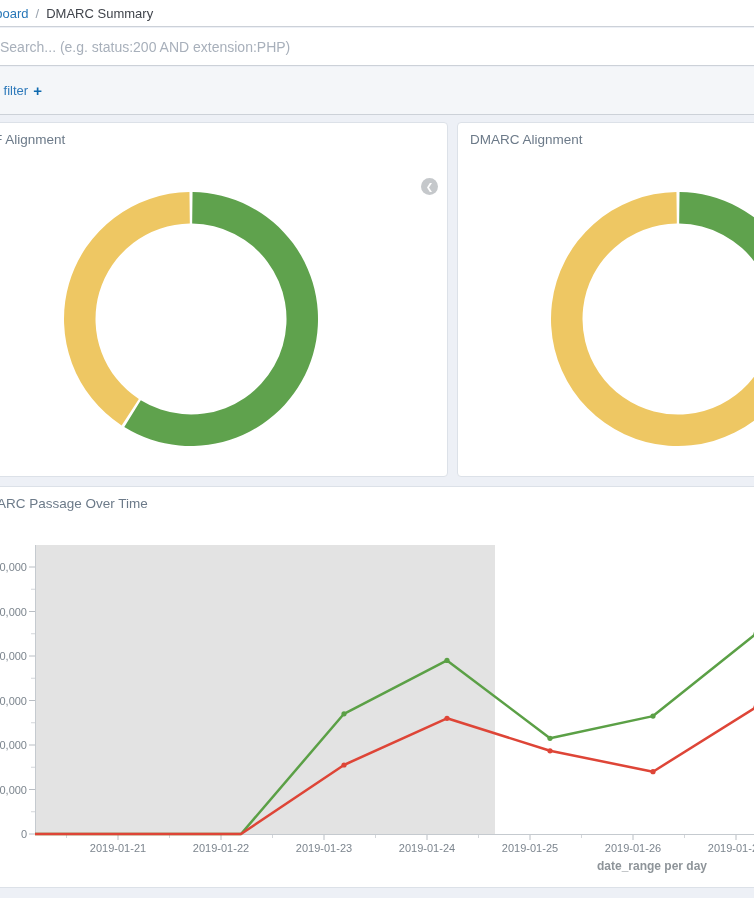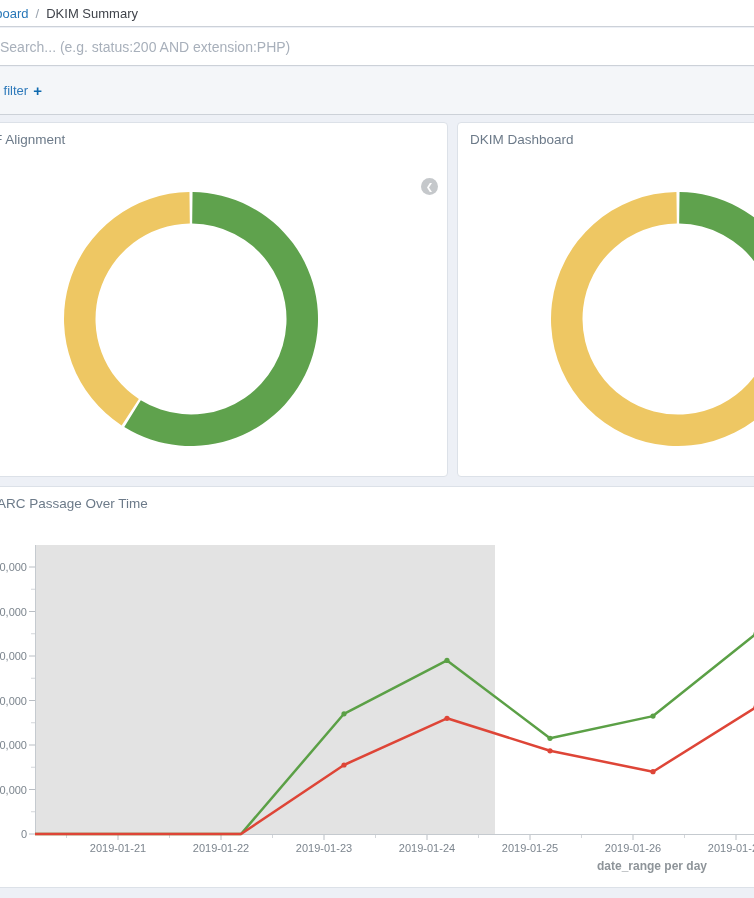--- a/index.html
+++ b/index.html
@@ -41,40 +41,40 @@
 </style>
 </head>
 <body>
 
 <div id="vp">
   <div id="page">
 
     <div class="topbar">
       <a class="bc-link">Dashboard</a>
       <span class="bc-sep">/</span>
-      <span class="bc-cur">DKIM Summary</span>
+      <span class="bc-cur">DMARC Summary</span>
     </div>
 
     <div class="searchbar">
       <input class="search-input" type="text" placeholder="Search... (e.g. status:200 AND extension:PHP)" style="">
     </div>
 
     <div class="filterbar">
       <span class="addf">
         <span>Add a filter</span>
         <span class="plus">+</span>
       </span>
     </div>
 
     <div class="panel" style="left:8px;top:122px;width:485px;height:355px">
       <div class="ptitle">SPF Alignment</div>
     </div>
 
     <div class="panel" style="left:502px;top:122px;width:485px;height:355px">
-      <div class="ptitle">DKIM Dashboard</div>
+      <div class="ptitle">DMARC Alignment</div>
     </div>
 
     <div class="panel" style="left:8px;top:486px;width:979px;height:402px">
       <div class="ptitle">DMARC Passage Over Time</div>
     </div>
 
     <svg id="donut-spf" width="260" height="260" style="left:106px;top:189px">
         <path d="M131.55,3.01 A127,127 0 1 1 63.27,238.05 L79.82,211.25 A95.5,95.5 0 1 0 131.17,34.51 Z" fill="#5fa24d"></path>
         <path d="M60.65,236.39 A127,127 0 0 1 128.45,3.01 L128.83,34.51 A95.5,95.5 0 0 0 77.85,210.00 Z" fill="#eec763"></path>
       </svg>

